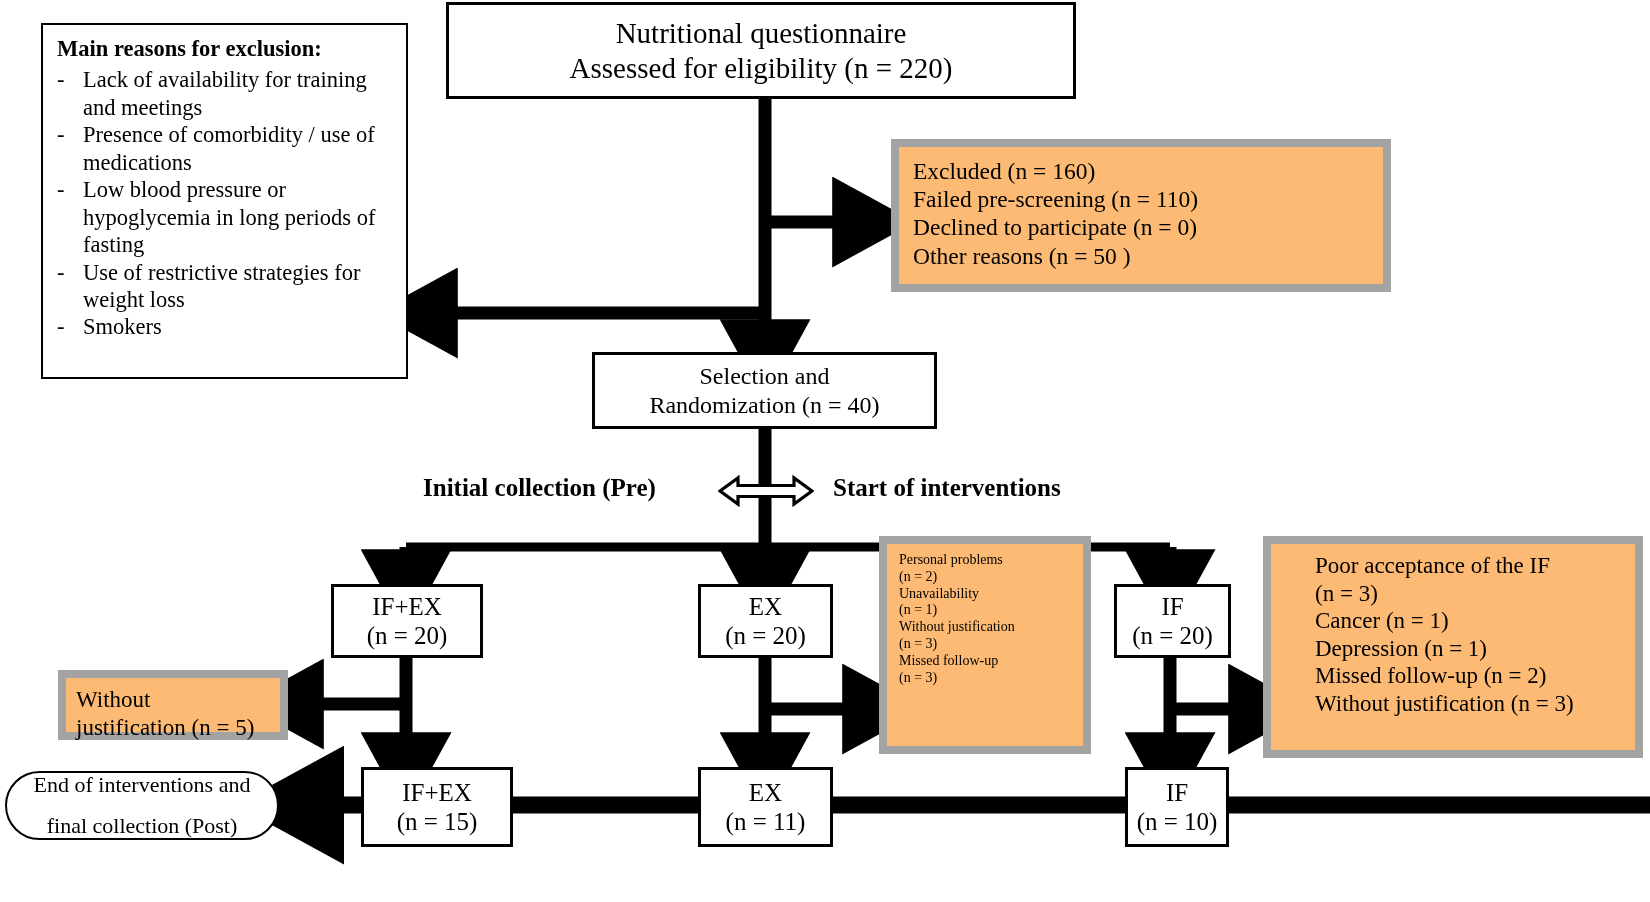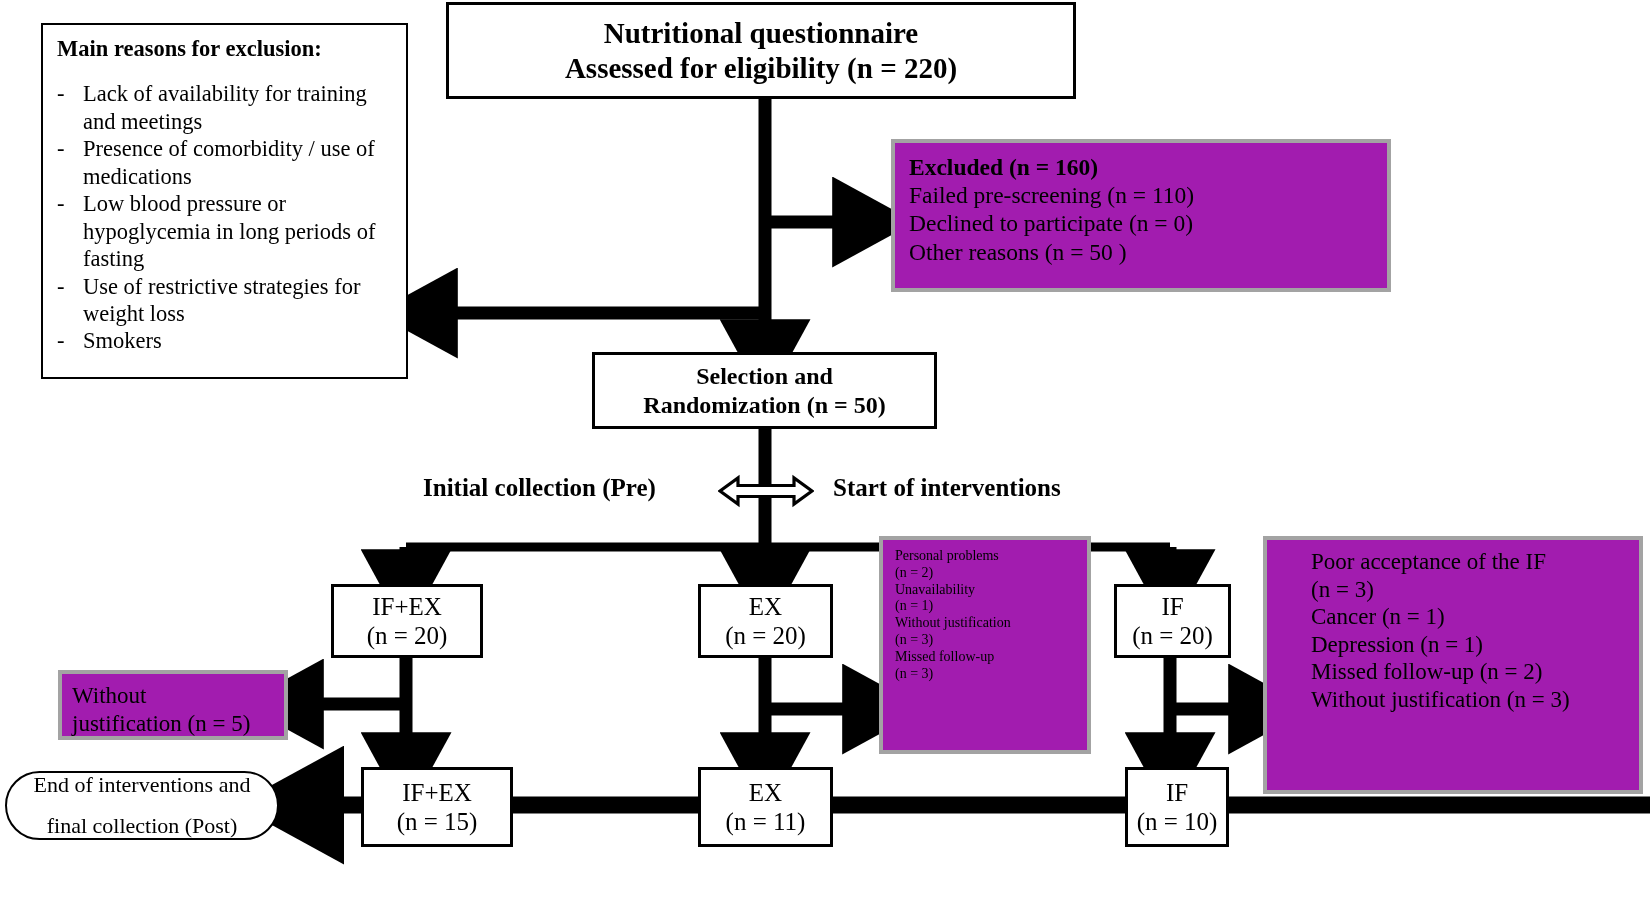--- a/index.html
+++ b/index.html
@@ -20,43 +20,43 @@
     border:3px solid #000000;
     display:flex;
     flex-direction:column;
     justify-content:center;
     align-items:center;
     text-align:center;
     line-height:1.18;
   }
   .node .ln{display:block;white-space:pre;}
 
-  .bold{font-weight:bold;}
+  .bold{font-weight:normal;}
 
   
   .oval{
     position:absolute;box-sizing:border-box;background:#ffffff;
     border:2px solid #000000;border-radius:999px;
     display:flex;flex-direction:column;justify-content:center;align-items:center;
     text-align:center;line-height:1.2;
   }
 
   
   .flabel{position:absolute;font-weight:bold;white-space:nowrap;}
 
   
   .reasons{position:absolute;box-sizing:border-box;background:#fff;border:2px solid #000;
            padding:10px 10px 6px 14px;line-height:1.22;}
-  .reasons .hdr{font-weight:bold;display:block;margin-bottom:18px;}
+  .reasons .hdr{font-weight:bold;display:block;margin-bottom:4px;}
   .reasons ul{list-style:none;margin:0;padding:0;}
   .reasons li{display:flex;gap:0;align-items:flex-start;}
   .reasons li .dash{width:26px;flex:0 0 26px;}
   .reasons li .txt{flex:1 1 auto;}
 
-  .stack{position:absolute;box-sizing:border-box;background:#a21caf;border:4px solid #a3a3a3;
+  .stack{position:absolute;box-sizing:border-box;background:#fdba74;border:8px solid #a3a3a3;
          padding:8px 8px 8px 10px;line-height:1.2;}
   .stack .ln{display:block;white-space:pre;}
 </style>
 </head>
 <body>
 
 <div id="stage">
 
   <svg id="wires" viewBox="0 0 1650 902">
     <defs>
@@ -131,21 +131,21 @@
 
   <div class="stack" style="left:891px;top:139px;width:500px;height:153px;font-size:23.5px;padding-left:14px;padding-top:10px;">
     <span class="ln bold">Excluded (n = 160)</span>
     <span class="ln">Failed pre-screening (n = 110)</span>
     <span class="ln">Declined to participate (n = 0)</span>
     <span class="ln">Other reasons (n = 50 )</span>
   </div>
 
   <div class="node bold" style="left:592px;top:352px;width:345px;height:77px;font-size:24px;">
     <span class="ln">Selection and</span>
-    <span class="ln">Randomization (n = 50)</span>
+    <span class="ln">Randomization (n = 40)</span>
   </div>
 
   <div class="flabel" style="left:833px;top:474px;font-size:25px;">Start of interventions</div>
   <div class="flabel" style="left:423px;top:474px;font-size:25px;">Initial collection (Pre)</div>
 
   <svg style="position:absolute;left:718px;top:474px;width:96px;height:34px;" viewBox="0 0 96 34">
     <path d="M2,17 L20,4 L20,11.5 L76,11.5 L76,4 L94,17 L76,30 L76,22.5 L20,22.5 L20,30 Z" fill="#ffffff" stroke="#000000" stroke-width="3.2" stroke-linejoin="miter"></path>
   </svg>
 
   <div class="node" style="left:331px;top:584px;width:152px;height:74px;font-size:25px;">
@@ -170,21 +170,21 @@
     <span class="ln">Personal problems</span>
     <span class="ln">(n = 2)</span>
     <span class="ln">Unavailability</span>
     <span class="ln">(n = 1)</span>
     <span class="ln">Without justification</span>
     <span class="ln">(n = 3)</span>
     <span class="ln">Missed follow-up</span>
     <span class="ln">(n = 3)</span>
   </div>
 
-  <div class="stack" style="left:1263px;top:536px;width:380px;height:258px;font-size:23px;padding-left:44px;">
+  <div class="stack" style="left:1263px;top:536px;width:380px;height:222px;font-size:23px;padding-left:44px;">
     <span class="ln">Poor acceptance of the IF</span>
     <span class="ln">(n = 3)</span>
     <span class="ln">Cancer (n = 1)</span>
     <span class="ln">Depression (n = 1)</span>
     <span class="ln">Missed follow-up (n = 2)</span>
     <span class="ln">Without justification (n = 3)</span>
   </div>
 
   <div class="node" style="left:361px;top:767px;width:152px;height:80px;font-size:25px;z-index:5;">
     <span class="ln">IF+EX</span>

